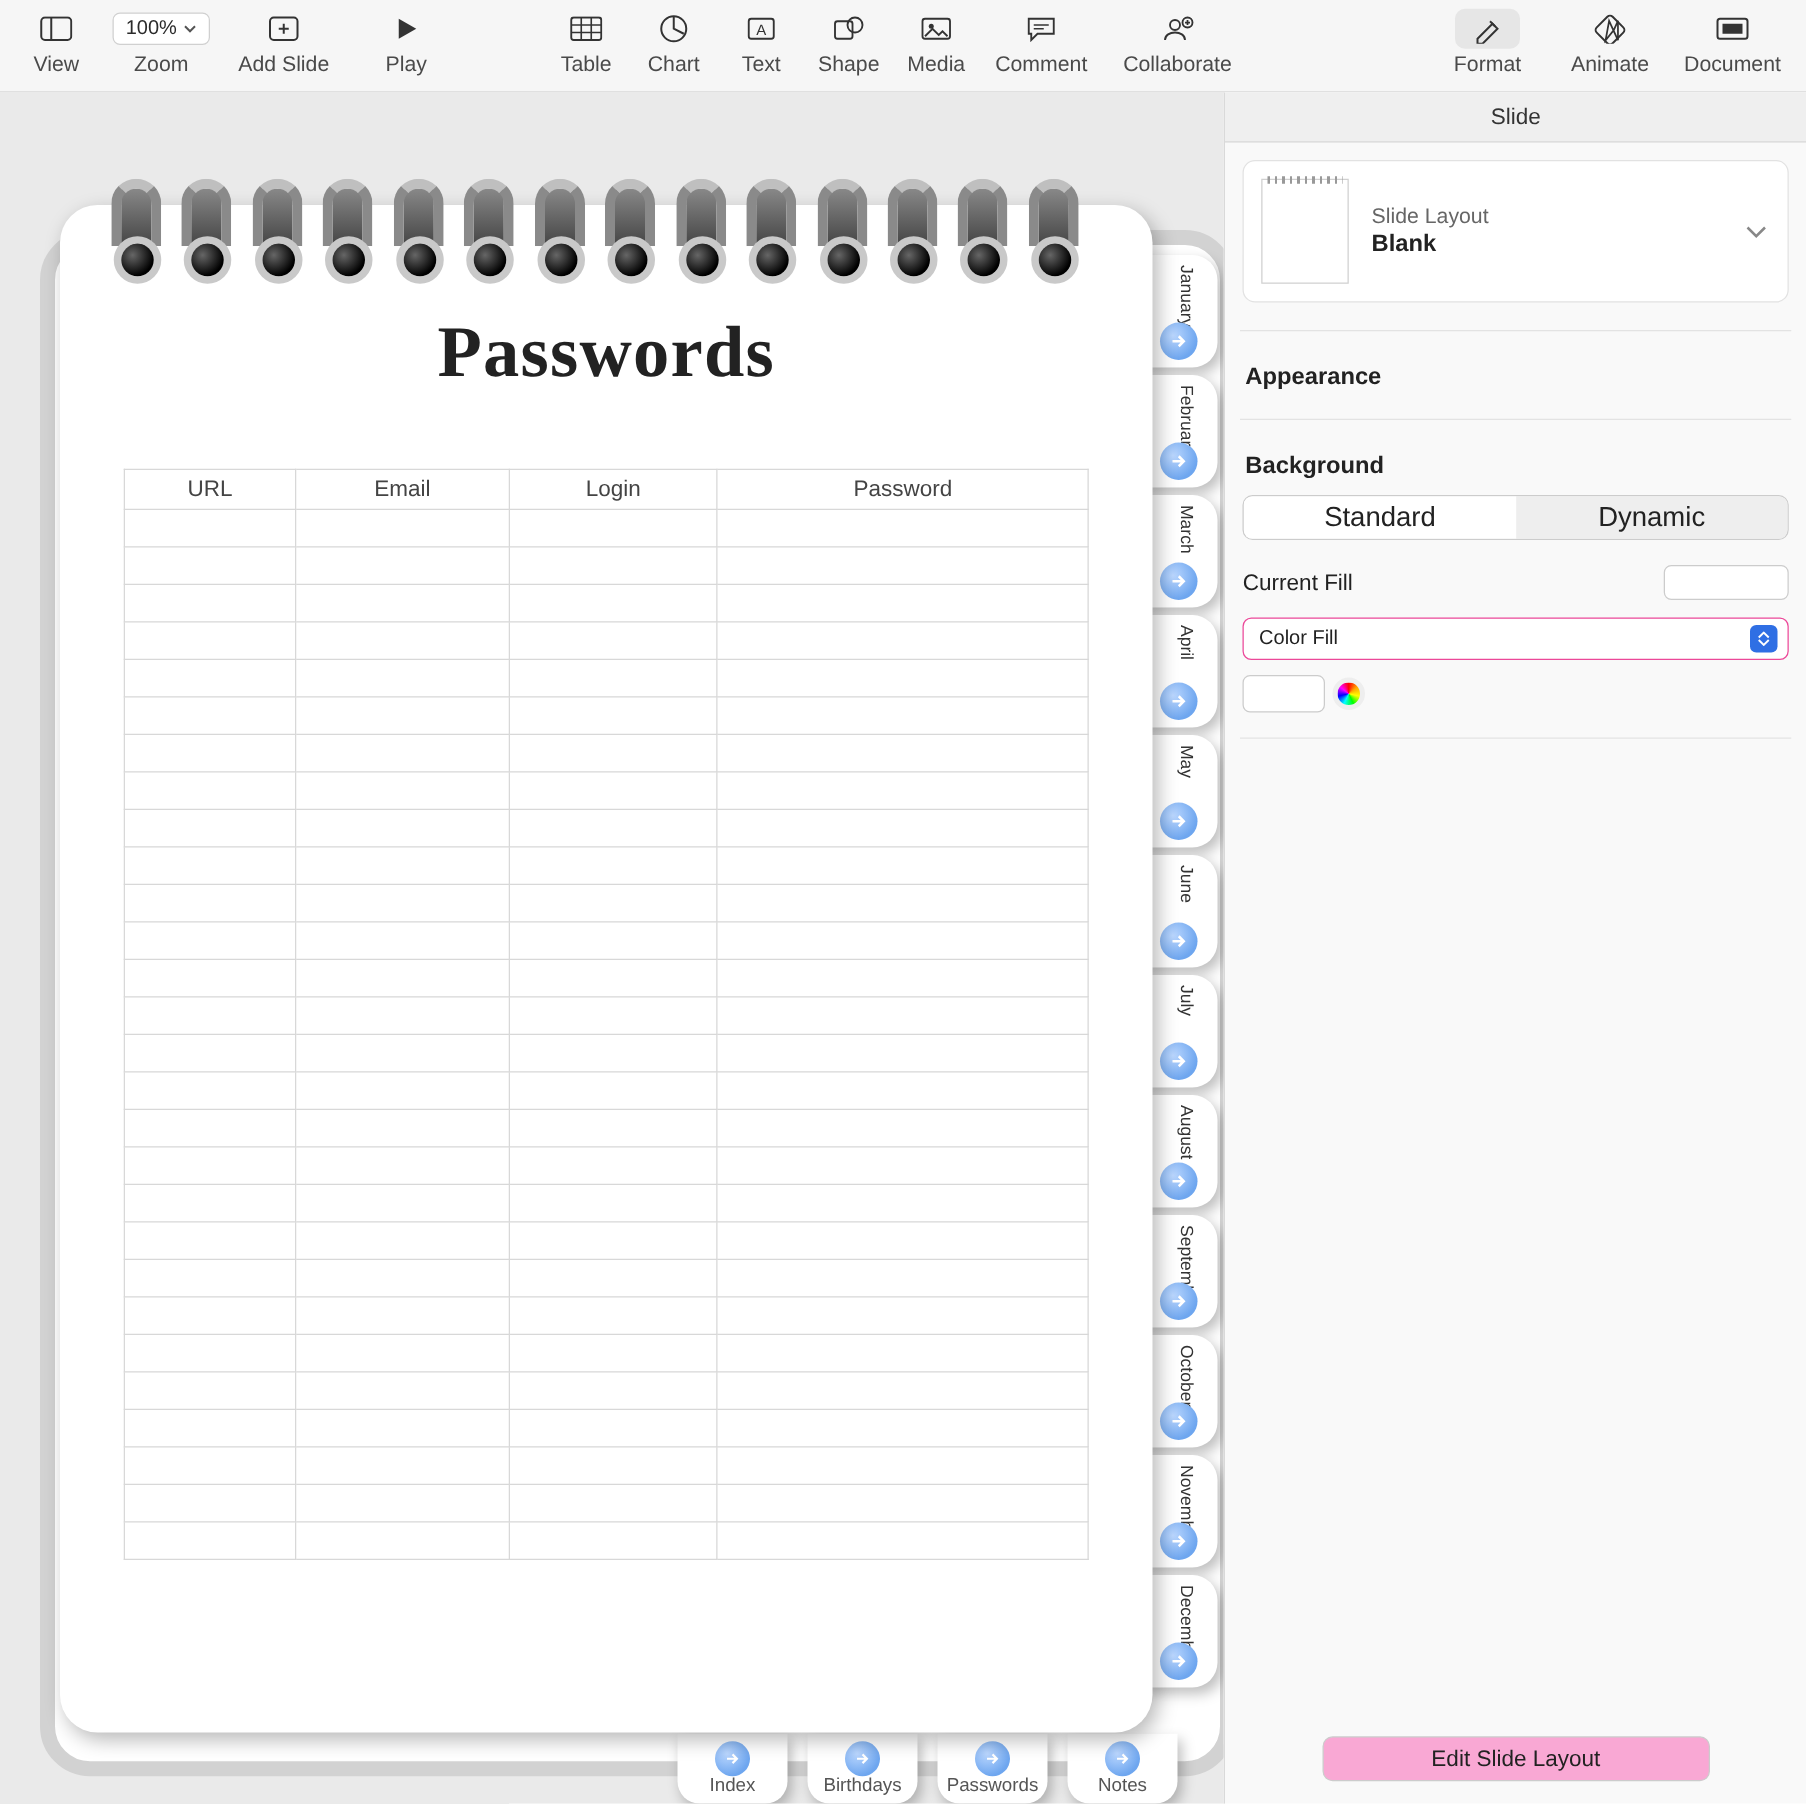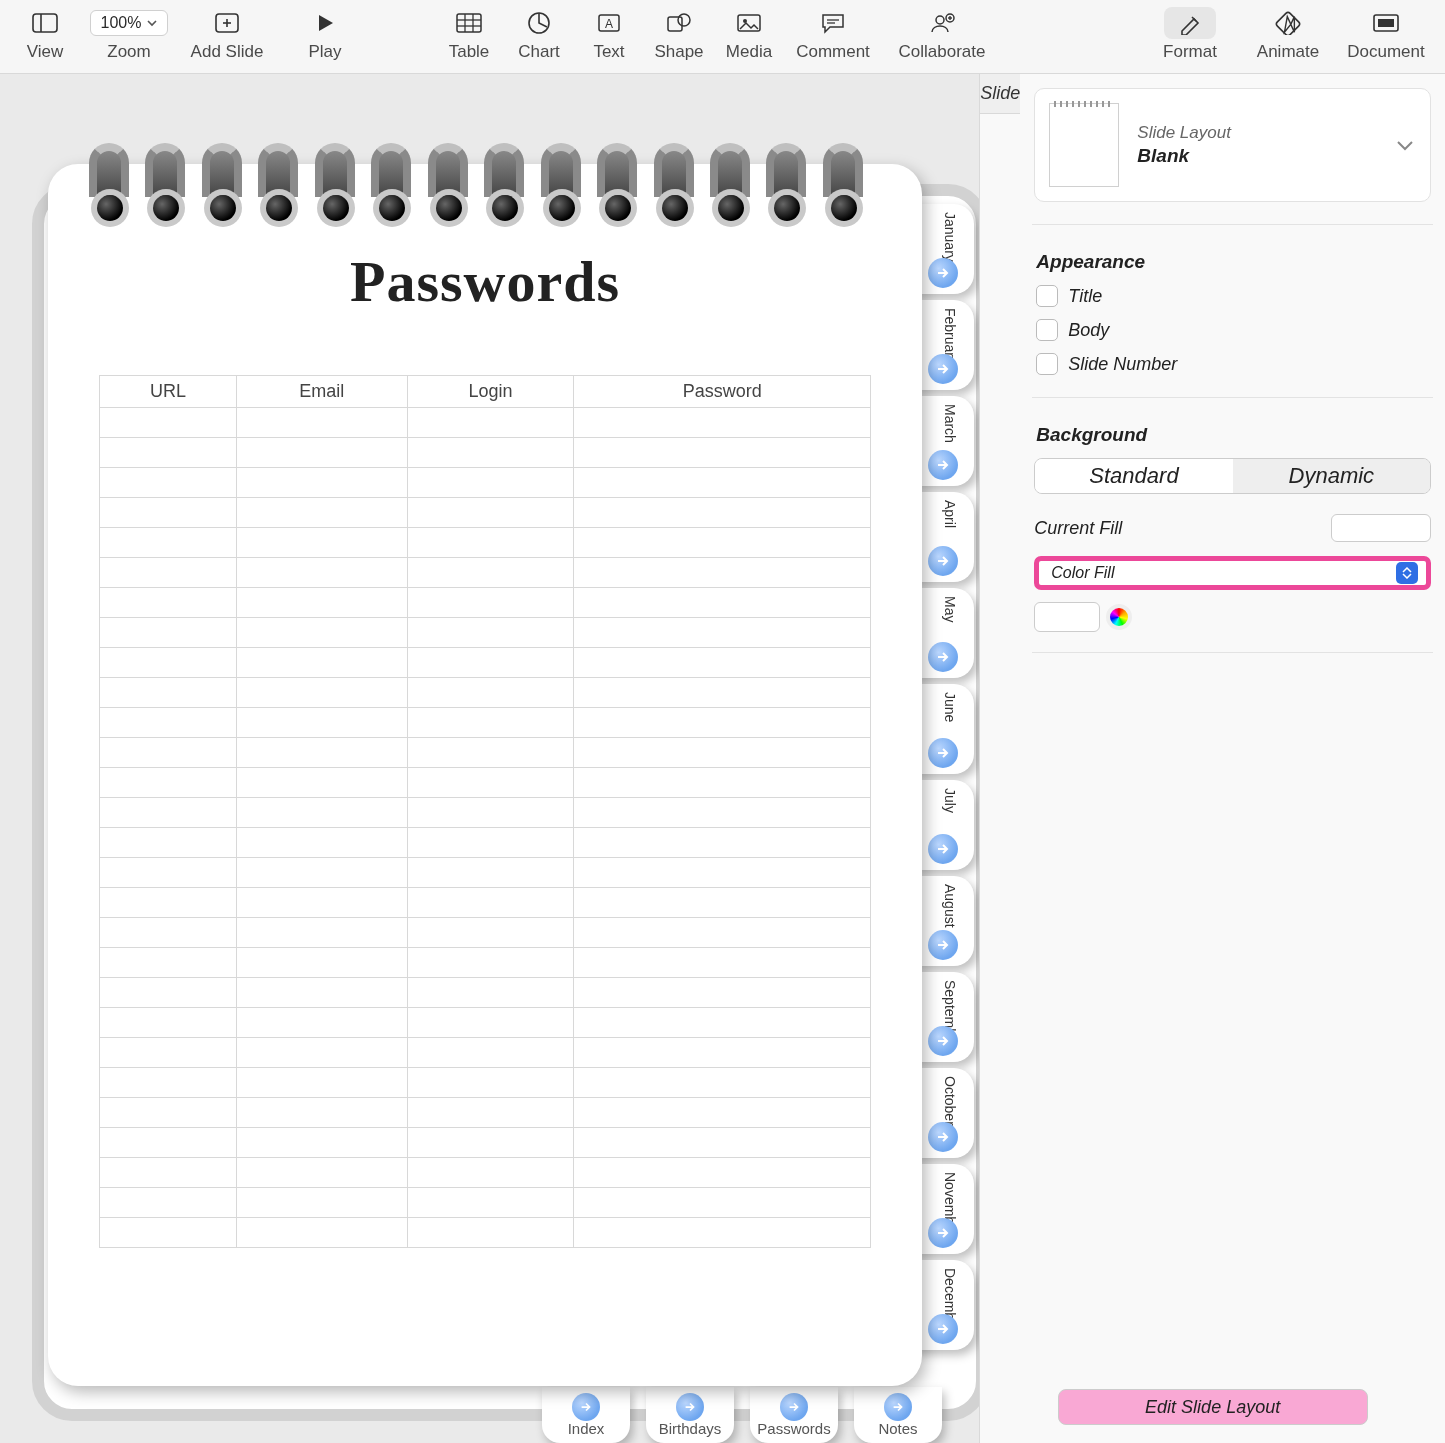--- a/index.html
+++ b/index.html
@@ -39,40 +39,40 @@
   .stab{ width:62px; height:90px; background:#fff; border-radius:0 20px 20px 0; margin-bottom:6px; box-shadow:4px 5px 10px rgba(0,0,0,0.25); position:relative; font-size:14px; color:#333;}
   .stab span.vtext{ position:absolute; top:8px; left:30px; writing-mode:vertical-rl; font-size:14px;}
   .stab .blip{ position:absolute; bottom:6px; left:16px; width:30px; height:30px; border-radius:50%; background:radial-gradient(circle at 35% 35%, #bcd8ff 0%, #6ea6ef 70%); display:flex; align-items:center;justify-content:center;}
   .stab .blip svg{ width:16px; height:16px;}
   
   .bottom-tabs{ position:absolute; left:520px; top:1273px; display:flex; gap:16px; z-index:2;}
   .btab{ width:88px; height:56px; background:#fff; border-radius:0 0 18px 18px; box-shadow:3px 5px 10px rgba(0,0,0,0.25); position:relative; font-size:15px; color:#555; display:flex; align-items:flex-end; justify-content:center; padding-bottom:6px;}
   .btab .blip{ position:absolute; top:6px; left:30px; width:28px; height:28px; border-radius:50%; background:radial-gradient(circle at 35% 35%, #bcd8ff 0%, #6ea6ef 70%); display:flex; align-items:center; justify-content:center;}
   .btab .blip svg{width:14px;height:14px;}
   
-  .inspector{ width:486px; border-left:1px solid #d9d9d9; background:#f9f9f9; display:flex; flex-direction:row;font-style:italic;}
+  .inspector{ width:486px; border-left:1px solid #d9d9d9; background:#f9f9f9; display:flex; flex-direction:column;}
   .insp-header{ height:40px; background:#efefef; border-bottom:1px solid #d9d9d9; display:flex; align-items:center; justify-content:center; font-size:18px; color:#333;}
   .insp-body{ padding:14px; flex:1; overflow:auto;}
   .layout-card{ background:#fff; border:1px solid #e2e2e2; border-radius:10px; padding:14px; display:flex; align-items:center; gap:18px; position:relative;}
   .thumb{ width:70px; height:84px; border:1px solid #d0d0d0; background:#fff; position:relative;}
   .thumb::before{content:""; position:absolute; top:-3px; left:4px; right:4px; height:6px; background:repeating-linear-gradient(90deg,#999 0 2px,transparent 2px 6px);}
   .layout-text .lt1{ font-size:17px; color:#666;}
   .layout-text .lt2{ font-size:19px; font-weight:600; color:#222; margin-top:2px;}
   .chev{ position:absolute; right:16px; top:50%; transform:translateY(-50%); color:#888;}
   .section-title{ font-size:19px; font-weight:600; margin:26px 0 12px 2px;}
   .chkrow{ display:flex; align-items:center; gap:10px; margin:6px 0 12px 2px;}
   .chkbox{ width:22px; height:22px; border:1.5px solid #bbb; border-radius:5px; background:#fff;}
   .chklabel{ font-size:18px; color:#222;}
   .segment{ display:flex; border:1px solid #ccc; border-radius:8px; overflow:hidden; height:36px; margin-top:10px;}
   .segbtn{ flex:1; display:flex; align-items:center; justify-content:center; font-size:22px; background:#eee;}
   .segbtn.active{ background:#fff;}
   .cf-row{ display:flex; align-items:center; justify-content:space-between; margin-top:20px;}
   .cf-label{ font-size:18px;}
   .cf-swatch{ width:100px; height:28px; border:1px solid #ccc; border-radius:6px; background:#fff;}
-  .select{ margin-top:14px; height:34px; border:5px solid #ec4899; border-radius:7px; background:#fff; display:flex; align-items:center; padding:0 8px 0 12px; justify-content:space-between;text-align:right;}
+  .select{ margin-top:14px; height:34px; border:1px solid #ec4899; border-radius:7px; background:#fff; display:flex; align-items:center; padding:0 8px 0 12px; justify-content:space-between;text-align:right;}
   .select .updown{ width:22px; height:22px; background:#2f6fe4; border-radius:5px; display:flex; flex-direction:column; align-items:center; justify-content:center; gap:0;}
   .select .updown svg{ width:10px; height:6px;}
   .colorrow{ margin-top:12px; display:flex; align-items:center; gap:6px;}
   .colorwell{ width:66px; height:30px; border:1px solid #ccc; border-radius:6px; background:#fff;}
   .huewheel{ width:26px; height:26px; border-radius:50%; background:conic-gradient(red,orange,yellow,lime,cyan,blue,magenta,red); border:4px solid #eee;}
   .footer-btn{ position:absolute; bottom:18px; left:50%; transform:translateX(-50%); width:310px; height:36px; border:1px solid #ccc; border-radius:8px; background:#f9a8d4; display:flex; align-items:center; justify-content:center; font-size:18px;}
   .insp-divider{ border-top:1px solid #e3e3e3; margin:22px -2px 0 -2px;}
   svg{display:block;}
 </style>
 </head>
@@ -616,34 +616,20 @@
         </div>
         <div class="chev">
           <svg width="18" height="12" viewBox="0 0 18 12">
               <path d="M2 3l7 7 7-7" fill="none" stroke="#888" stroke-width="2"></path>
             </svg>
         </div>
       </div>
 
       <div class="insp-divider"></div>
       <div class="section-title">Appearance</div>
-      <div id="appearance-checks">
-          <div class="chkrow">
-            <span class="chkbox"></span>
-            <span class="chklabel">Title</span>
-          </div>
-          <div class="chkrow">
-            <span class="chkbox"></span>
-            <span class="chklabel">Body</span>
-          </div>
-          <div class="chkrow">
-            <span class="chkbox"></span>
-            <span class="chklabel">Slide Number</span>
-          </div>
-        </div>
 
       <div class="insp-divider"></div>
       <div class="section-title">Background</div>
       <div class="segment">
         <div class="segbtn active">Standard</div>
         <div class="segbtn">Dynamic</div>
       </div>
 
       <div class="cf-row">
         <div class="cf-label">Current Fill</div>

